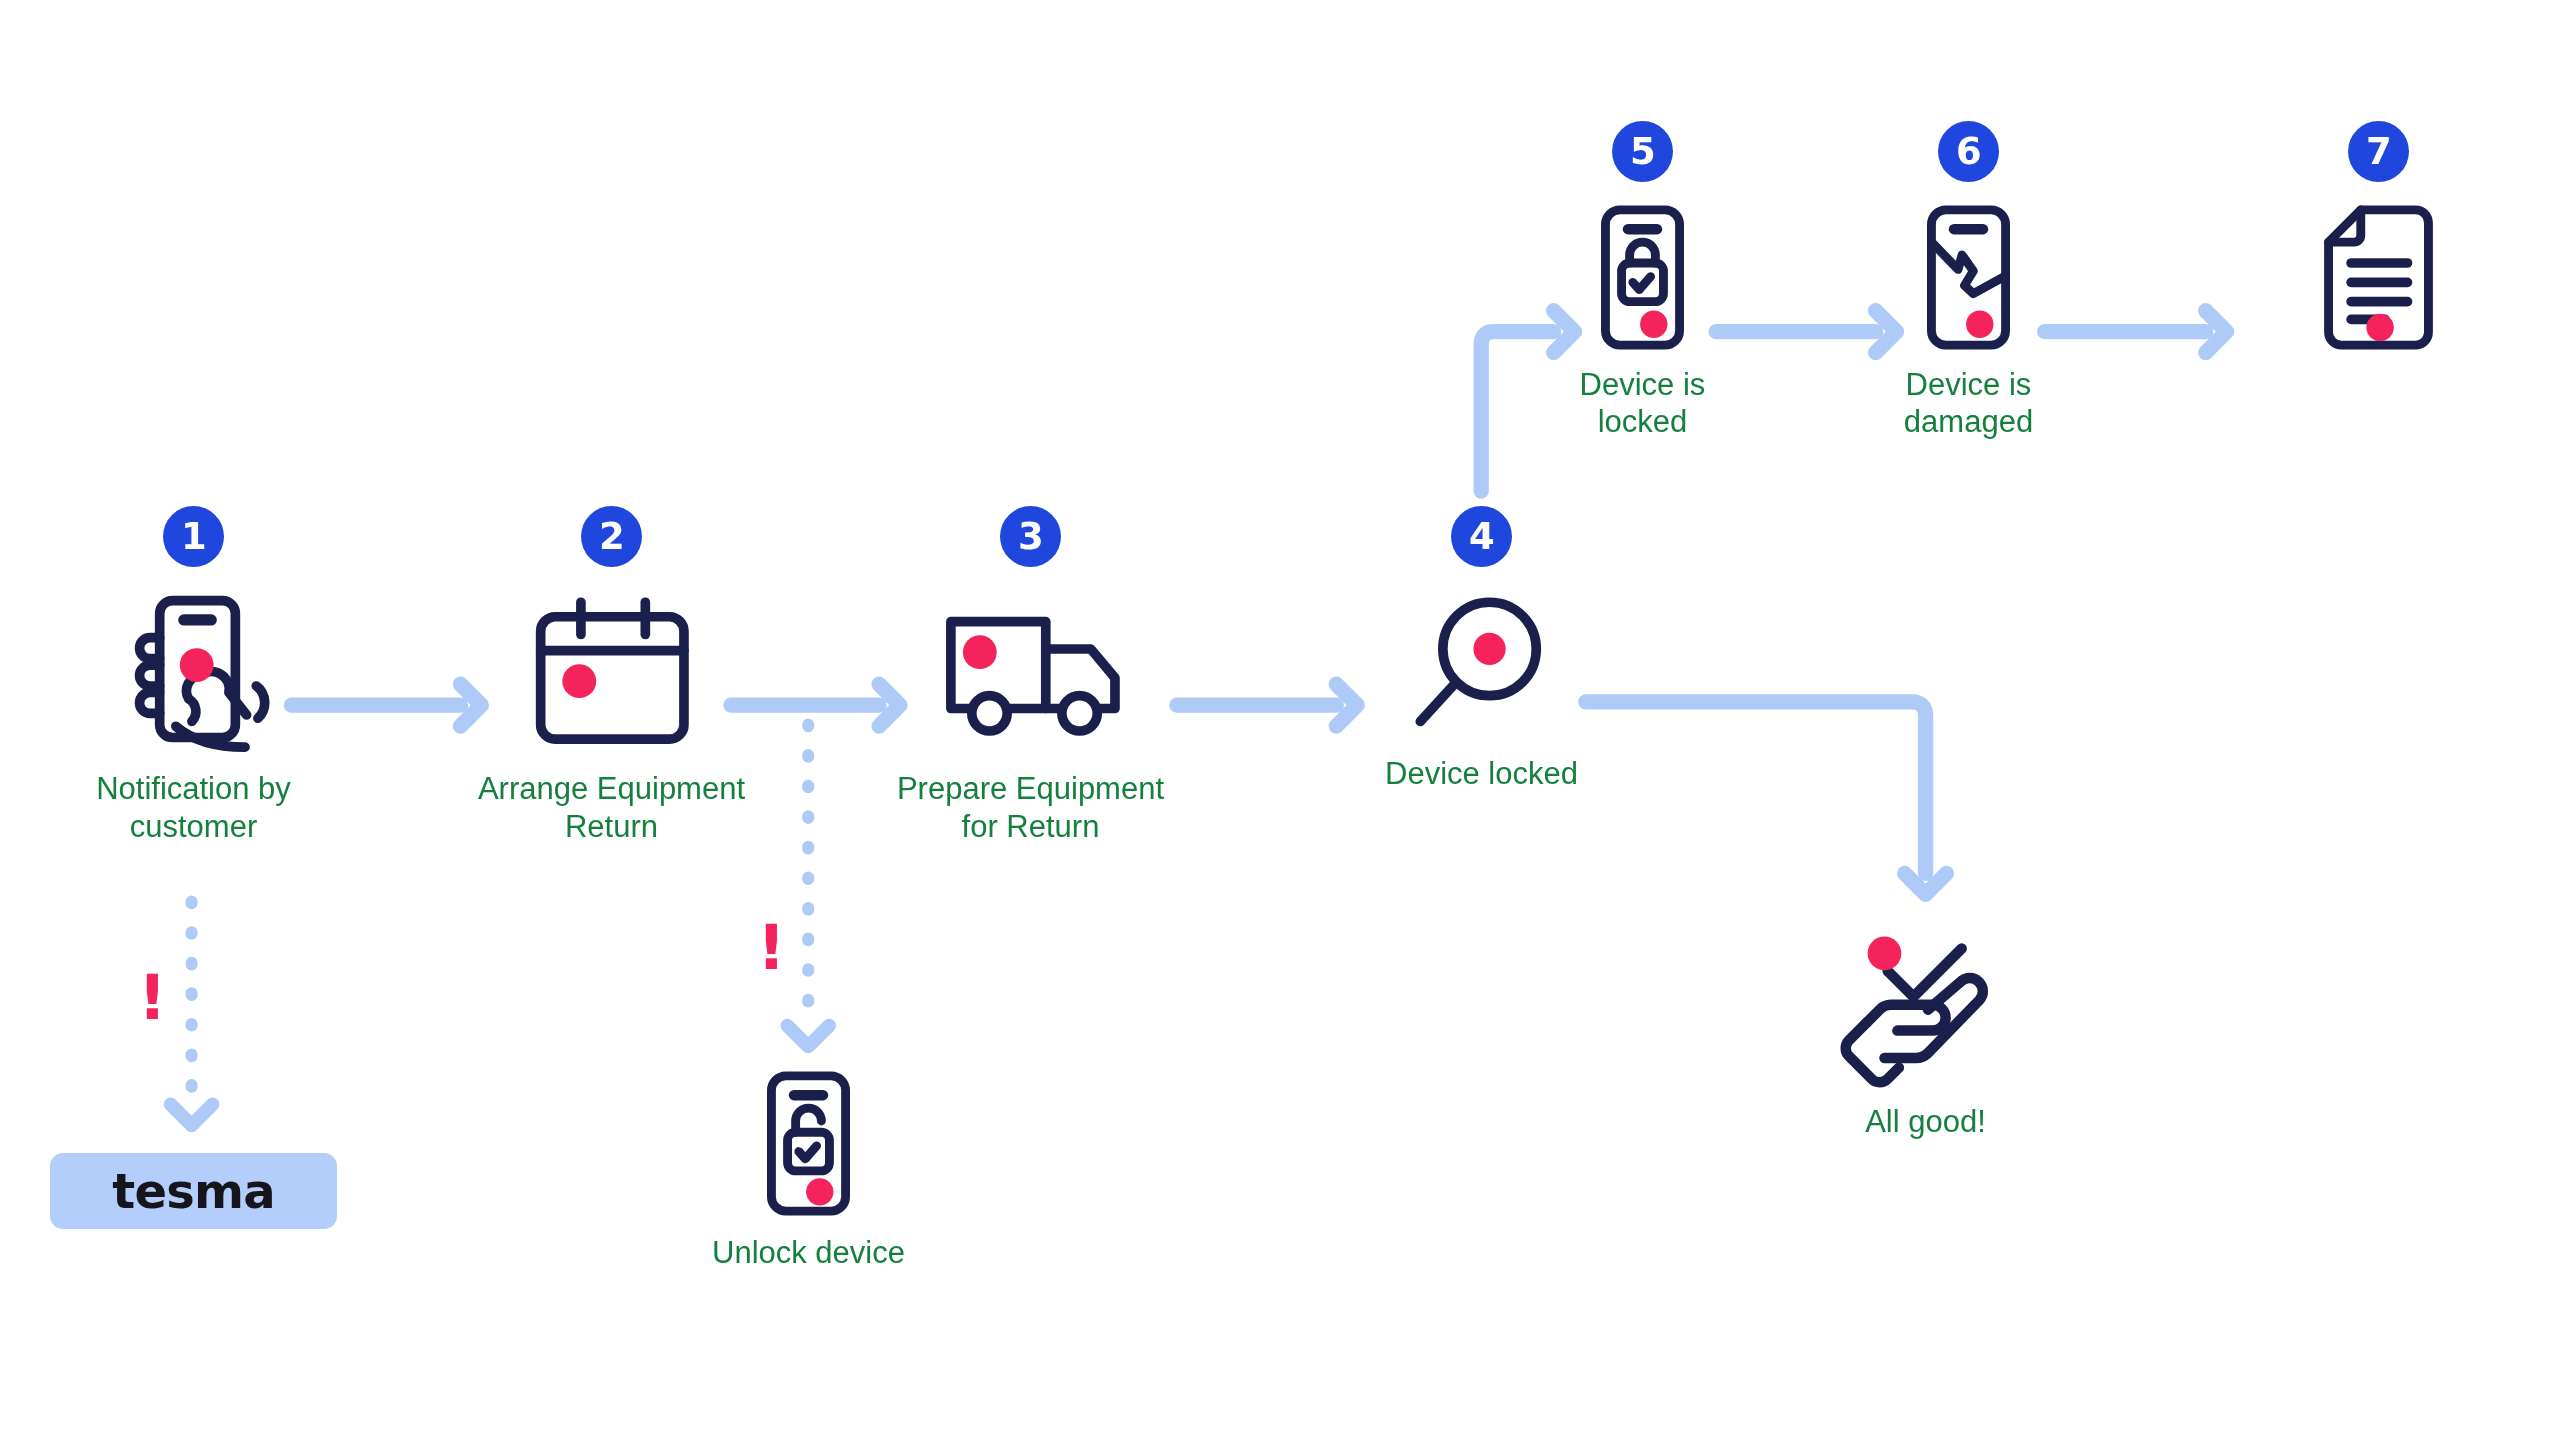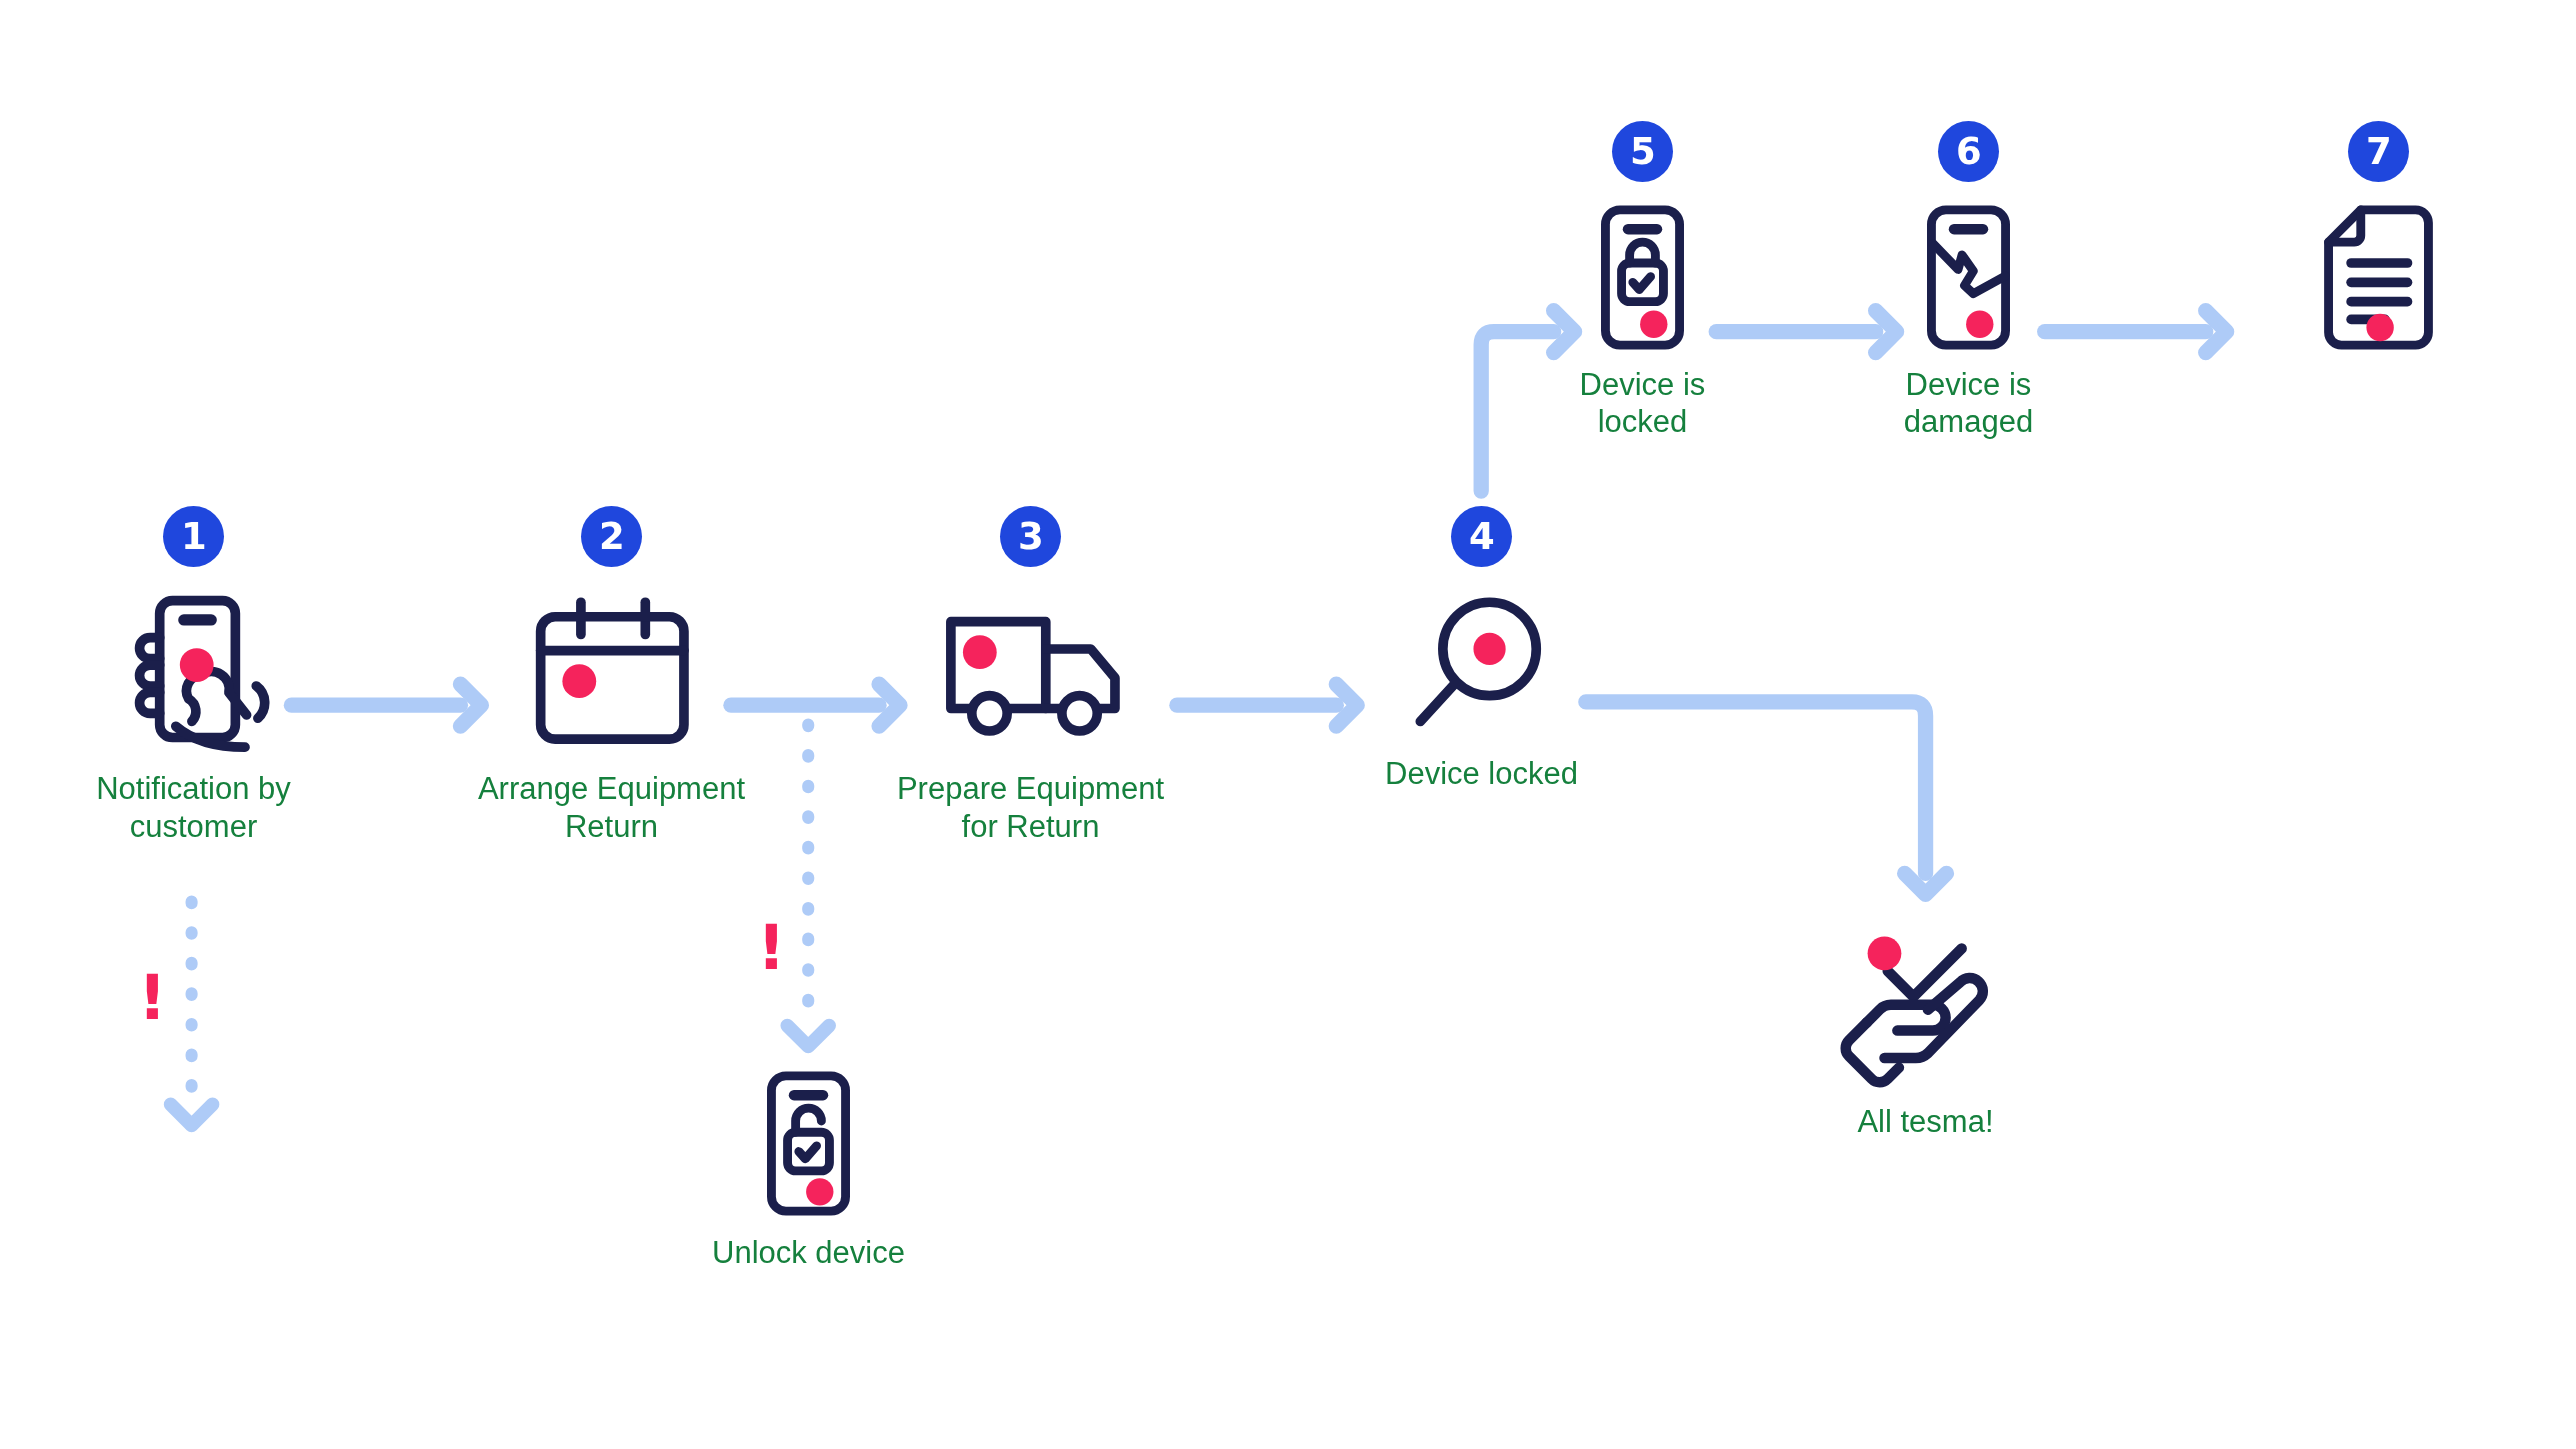--- a/index.html
+++ b/index.html
@@ -251,21 +251,24 @@
       <svg width="185" height="145" viewBox="0 0 230 180">
         <g fill="none" stroke="#1b1f4b" stroke-width="13" stroke-linecap="round" stroke-linejoin="round">
           <path d="M68,36 L100,68 L160,8"></path>
           <path d="M42,100 l-22,22 a14,14 0 0 0 0,20 l28,28 a14,14 0 0 0 20,0 l14,-14"></path>
           <path d="M42,100 l16,-16 a20,20 0 0 1 14,-6 h52 a16,16 0 0 1 0,32 h-44"></path>
           <path d="M118,84 l40,-34 a16,16 0 0 1 24,22 l-64,66 a22,22 0 0 1 -16,6 h-38"></path>
         </g>
         <circle cx="64" cy="14" r="21" fill="#f5235c"></circle>
       </svg>
     </div>
-    <div class="caption" style="margin-top:16px;width:242px;">All tesma!</div>
+    <div class="caption" style="margin-top:16px;width:242px;">All good!</div>
   </div>
 
   <div class="excl" style="left:138px;top:966px;">!</div>
   <div class="excl" style="left:757px;top:916px;">!</div>
 
+  <div class="tesma" style="left:50px;top:1153px;width:287px;height:76px;">
+    <span>tesma</span>
+  </div>
 
 </div>
 
 
 </body></html>

